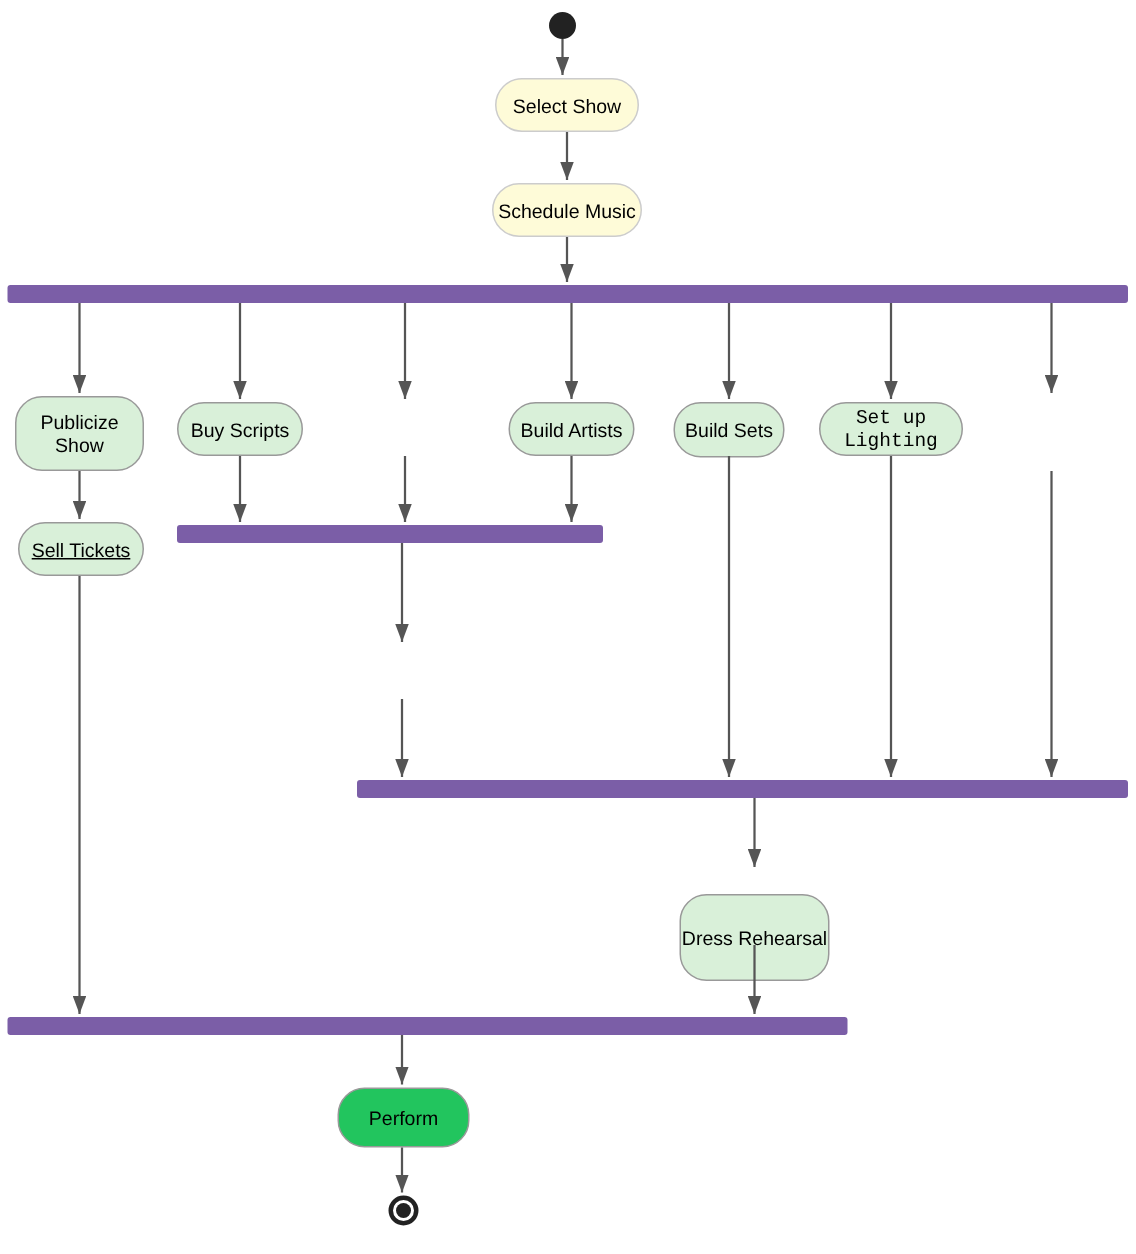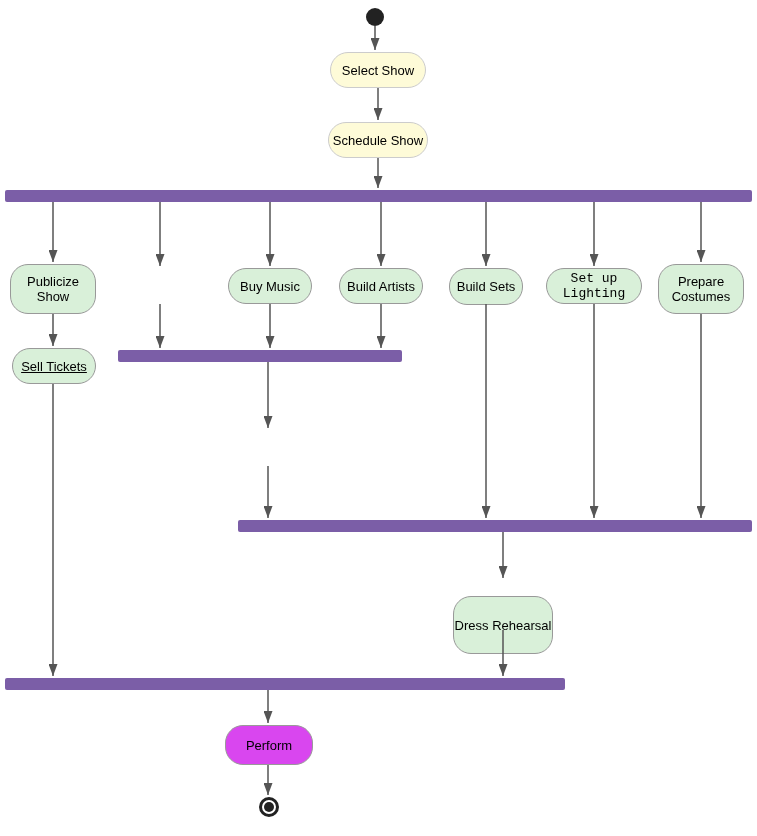--- a/index.html
+++ b/index.html
@@ -35,21 +35,21 @@
     }
     .node-yellow {
       background: #fefbd8;
       border: 1px solid #ccc;
     }
     .node-green {
       background: #d9f0d9;
       border: 1px solid #999;
     }
     .node-red {
-      background: #d946ef;
+      background: #22c55e;
       border: 1px solid #999;
     }
     .sync-bar {
       position: absolute;
       background: #7b5ea7;
       height: 12px;
       border-radius: 2px;
     }
     .initial-node {
       position: absolute;
@@ -81,49 +81,46 @@
 
 <div id="diagram">
 
   <div class="initial-node" style="left:366px; top:8px;"></div>
 
   <div class="node node-yellow" style="left:330px; top:52px; width:96px; height:36px;">
     <span>Select Show</span>
   </div>
 
   <div class="node node-yellow" style="left:328px; top:122px; width:100px; height:36px;">
-    <span>Schedule Show</span>
+    <span>Schedule Music</span>
   </div>
 
   <div class="sync-bar" style="left:5px; top:190px; width:747px;"></div>
 
   <div class="node node-green" style="left:10px; top:264px; width:86px; height:50px;">
     <span>Publicize Show</span>
   </div>
 
-
-  <div class="node node-green" style="left:228px; top:268px; width:84px; height:36px;">
-    <span>Buy Music</span>
-  </div>
+  <div class="node node-green" style="left:118px; top:268px; width:84px; height:36px;">
+    <span>Buy Scripts</span>
+  </div>
+
 
   <div class="node node-green" style="left:339px; top:268px; width:84px; height:36px;">
     <span>Build Artists</span>
   </div>
 
   <div class="node node-green" style="left:449px; top:268px; width:74px; height:37px;">
     <span>Build Sets</span>
   </div>
 
   <div class="node node-green" style="left:546px; top:268px; width:96px; height:36px;font-family:Liberation Mono, monospace;">
     <span>Set up Lighting</span>
   </div>
 
-  <div class="node node-green" style="left:658px; top:264px; width:86px; height:50px;">
-    <span>Prepare Costumes</span>
-  </div>
 
   <div class="node node-green" style="left:12px; top:348px; width:84px; height:36px;text-decoration:underline;">
     <span>Sell Tickets</span>
   </div>
 
   <div class="sync-bar" style="left:118px; top:350px; width:284px;"></div>
 
 
   <div class="sync-bar" style="left:238px; top:520px; width:514px;"></div>
 

